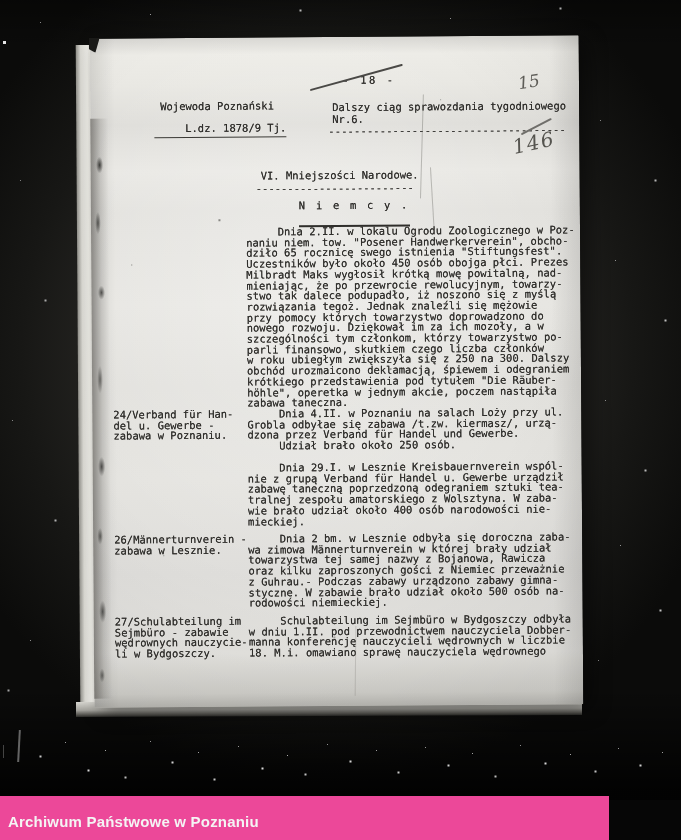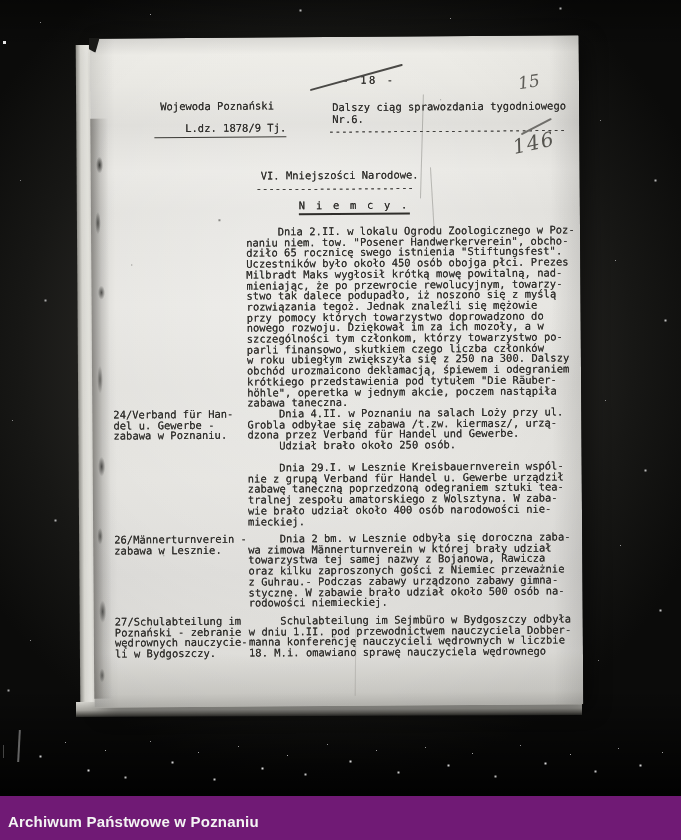--- a/index.html
+++ b/index.html
@@ -69,34 +69,34 @@
   .hw146{left:422px;top:95px;font-size:20px;color:#55544f;letter-spacing:1.5px;transform:rotate(-12deg);}
   .pstroke{left:429px;top:90px;width:34px;height:1.5px;background:#6f6e6a;
     transform:rotate(-27deg);border-radius:1px;}
   .office{left:70px;top:63px;}
   .refnum{left:64px;top:85px;width:132px;padding-bottom:3px;border-bottom:1.5px solid #3a3935;text-align:right;}
   .title1{left:242px;top:65px;}
   .title2{left:242px;top:77px;text-align:right;}
   .trule{left:238px;top:89px;letter-spacing:0.1px;}
   .sechead{left:170px;top:133px;}
   .secrule{left:165px;top:146px;}
-  .subhead{left:208px;top:163px;letter-spacing:2.2px;border-bottom:2px solid #2f2e2b;padding-bottom:2px;}
+  .subhead{left:208px;top:163px;letter-spacing:2.2px;border-bottom:2px solid #2f2e2b;padding-bottom:14px;}
   .col{white-space:pre;}
   .col .tline{white-space:pre;}
   .label{left:21px;}
   .body{left:155px;}
   .vscratch{width:1px;background:rgba(90,89,84,0.35);}
   .v1{left:331px;top:58px;height:104px;transform:rotate(2deg);}
   .v2{left:341px;top:131px;height:62px;transform:rotate(-3deg);}
   .v3{left:261px;top:589px;height:70px;background:rgba(110,109,104,0.25);transform:rotate(1deg);}
   .inkdots{left:0;top:0;width:1px;height:1px;
     box-shadow:128px 182px 0 .5px rgba(40,40,36,.5), 40px 226px 0 0 rgba(40,40,36,.55),
       298px 332px 0 .5px rgba(40,40,36,.4), 70px 517px 0 0 rgba(40,40,36,.45),
       350px 63px 0 0 rgba(40,40,36,.4), 240px 600px 0 .5px rgba(40,40,36,.35);}
-  .caption-bar{position:absolute;left:0;top:796px;width:681px;height:44px;background:#701a75;z-index:5;}
+  .caption-bar{position:absolute;left:0;top:796px;width:609px;height:44px;background:#ec4899;z-index:5;}
   .caption{position:absolute;left:8px;top:17px;color:#f4f4f4;
     font:bold 15px/18px "Liberation Sans","DejaVu Sans",sans-serif;letter-spacing:0.2px;}
 </style>
 </head>
 <body>
 
 <div class="stage">
   <div class="backdrop"></div>
   <div class="speckles"></div>
   <div class="lscratch"></div>
@@ -128,21 +128,21 @@
     <div class="typed col body" style="top:189px"><div class="tline">     Dnia 2.II. w lokalu Ogrodu Zoologicznego w Poz-</div><div class="tline">naniu niem. tow. "Posener Handwerkerverein", obcho-</div><div class="tline">dziło 65 rocznicę swego istnienia "Stiftungsfest".</div><div class="tline">Uczestników było około 450 osób obojga płci. Prezes</div><div class="tline">Milbradt Maks wygłosił krótką mowę powitalną, nad-</div><div class="tline">mieniając, że po przewrocie rewolucyjnym, towarzy-</div><div class="tline">stwo tak dalece podupadło, iż noszono się z myślą</div><div class="tline">rozwiązania tegoż. Jednak znaleźli się mężowie</div><div class="tline">przy pomocy których towarzystwo doprowadzono do</div><div class="tline">nowego rozwoju. Dziękował im za ich mozoły, a w</div><div class="tline">szczególności tym członkom, którzy towarzystwo po-</div><div class="tline">parli finansowo, skutkiem czego liczba członków</div><div class="tline">w roku ubiegłym zwiększyła się z 250 na 300. Dalszy</div><div class="tline">obchód urozmaicono deklamacją, śpiewem i odegraniem</div><div class="tline">krótkiego przedstawienia pod tytułem "Die Räuber-</div><div class="tline">höhle", operetka w jednym akcie, poczem nastąpiła</div><div class="tline">zabawa taneczna.</div></div>
 
     <div class="typed col label" style="top:371px"><div class="tline">24/Verband für Han-</div><div class="tline">del u. Gewerbe -</div><div class="tline">zabawa w Poznaniu.</div></div>
     <div class="typed col body" style="top:371px"><div class="tline">     Dnia 4.II. w Poznaniu na salach Loży przy ul.</div><div class="tline">Grobla odbyłae się zabawa /t.zw. kiermasz/, urzą-</div><div class="tline">dzona przez Verband für Handel und Gewerbe.</div><div class="tline">     Udział brało około 250 osób.</div></div>
 
     <div class="typed col body" style="top:425px"><div class="tline">     Dnia 29.I. w Lesznie Kreisbauernverein wspól-</div><div class="tline">nie z grupą Verband für Handel u. Gewerbe urządził</div><div class="tline">zabawę taneczną poprzedzoną odegraniem sztuki tea-</div><div class="tline">tralnej zespołu amatorskiego z Wolsztyna. W zaba-</div><div class="tline">wie brało udział około 400 osób narodowości nie-</div><div class="tline">mieckiej.</div></div>
 
     <div class="typed col label" style="top:496px"><div class="tline">26/Männerturnverein -</div><div class="tline">zabawa w Lesznie.</div></div>
     <div class="typed col body" style="top:496px"><div class="tline">     Dnia 2 bm. w Lesznie odbyła się doroczna zaba-</div><div class="tline">wa zimowa Männerturnverein w której brały udział</div><div class="tline">towarzystwa tej samej nazwy z Bojanowa, Rawicza</div><div class="tline">oraz kilku zaproszonych gości z Niemiec przeważnie</div><div class="tline">z Guhrau.- Podczas zabawy urządzono zabawy gimna-</div><div class="tline">styczne. W zabawie brało udział około 500 osób na-</div><div class="tline">rodowości niemieckiej.</div></div>
 
-    <div class="typed col label" style="top:578px"><div class="tline">27/Schulabteilung im</div><div class="tline">Poznański - zebranie</div><div class="tline">wędrownych nauczycie-</div><div class="tline">li w Bydgoszczy.</div></div>
+    <div class="typed col label" style="top:578px"><div class="tline">27/Schulabteilung im</div><div class="tline">Sejmbüro - zabawie</div><div class="tline">wędrownych nauczycie-</div><div class="tline">li w Bydgoszczy.</div></div>
     <div class="typed col body" style="top:578px"><div class="tline">     Schulabteilung im Sejmbüro w Bydgoszczy odbyła</div><div class="tline">w dniu 1.II. pod przewodnictwem nauczyciela Dobber-</div><div class="tline">manna konferencję nauczycieli wędrownych w liczbie</div><div class="tline">18. M.i. omawiano sprawę nauczyciela wędrownego</div></div>
 
     <div class="vscratch v1"></div>
     <div class="vscratch v2"></div>
     <div class="vscratch v3"></div>
     <div class="inkdots"></div>
   </div>
 
   <div class="caption-bar">
     <div class="caption">Archiwum Państwowe w Poznaniu</div>

